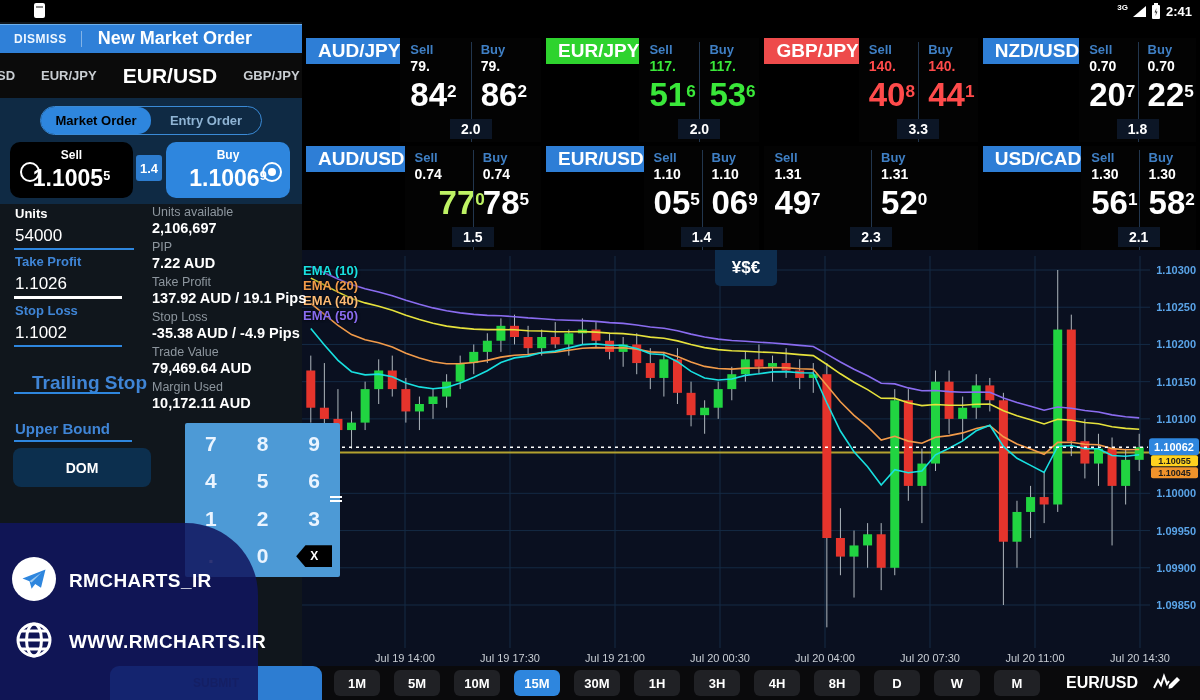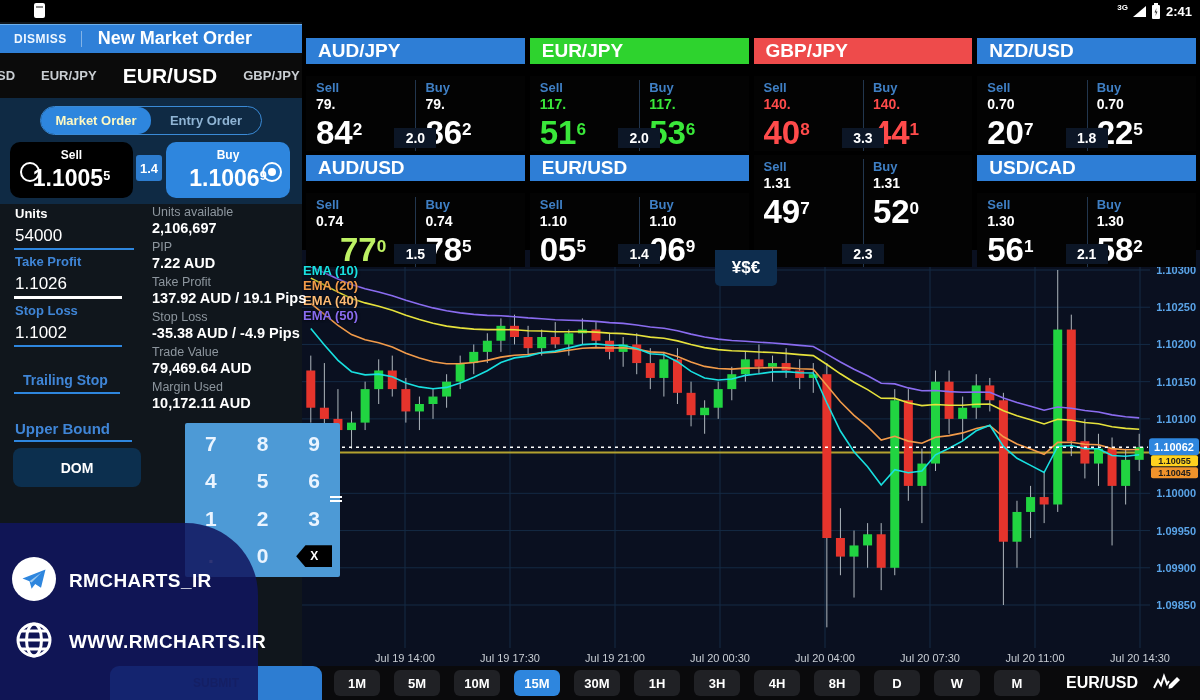--- a/index.html
+++ b/index.html
@@ -21,52 +21,52 @@
   #dismiss-btn{font-size:12px;font-weight:700;letter-spacing:.5px;padding:0 14px;color:#eef6ff;}
   #op-divider{width:1px;height:16px;background:rgba(255,255,255,.4);}
   #op-title{font-size:18px;font-weight:700;margin-left:16px;}
   #pair-tabs{left:0;top:31px;width:302px;height:45px;background:#0b0b0b;display:flex;align-items:center;overflow:hidden;white-space:nowrap;}
   .ptab{font-size:13px;color:#c9ced3;font-weight:700;padding:0 13px;flex:0 0 auto;}
   .ptab.sel{font-size:21px;color:#fff;}
   .ptab:first-child{margin-left:-16px;}
   #op-navy{left:0;top:76px;width:302px;height:106px;background:#0f2a44;}
   #type-toggle{left:40px;top:84px;width:220px;height:27px;border:1px solid #3a8ad6;border-radius:15px;display:flex;overflow:hidden;background:#0f2a44;}
   .ttab{flex:1;display:flex;align-items:center;justify-content:center;font-size:13px;font-weight:700;color:#8fb4d4;}
-  .ttab.sel{background:#2e86de;color:#fef9c3;border-radius:13px;}
+  .ttab.sel{background:#2e86de;color:#000000;border-radius:13px;}
   #sell-btn{left:10px;top:120px;width:123px;height:56px;background:#000;border-radius:10px;}
   #buy-btn{left:166px;top:120px;width:124px;height:56px;background:#2e86de;border-radius:10px;}
   .ordlabel{position:absolute;top:6px;left:0;right:0;text-align:center;font-size:12px;font-weight:700;}
   .ordprice{position:absolute;bottom:6px;left:0;right:0;text-align:center;font-size:23px;font-weight:700;}
   .radio-o{position:absolute;left:10px;top:20px;width:16px;height:16px;border:2px solid #fff;border-radius:50%;}
   .radio-f{position:absolute;right:8px;top:20px;width:16px;height:16px;border:2px solid #fff;border-radius:50%;}
   .radio-f:after{content:"";position:absolute;left:4px;top:4px;width:8px;height:8px;background:#fff;border-radius:50%;}
   #spread-box{left:136px;top:133px;width:26px;height:26px;background:#2d7dd0;border-radius:3px;display:flex;align-items:center;justify-content:center;font-size:13px;font-weight:700;}
   .flabel{font-size:13px;font-weight:700;color:#3f85d6;}
   .flabel.white{color:#fff;}
   .fvalue{font-size:17px;color:#fff;}
   .uline{height:2px;background:#2e86de;}
   .uline.white{height:3px;background:#fff;}
-  #dom-btn{left:13px;top:426px;width:128px;height:39px;background:#0c2f4e;border-radius:8px;display:flex;align-items:center;justify-content:center;font-size:14px;font-weight:700;}
+  #dom-btn{left:13px;top:426px;width:138px;height:39px;background:#0c2f4e;border-radius:8px;display:flex;align-items:center;justify-content:center;font-size:14px;font-weight:700;}
   #stats{left:152px;top:183px;width:148px;}
   .stat-label{font-size:12.5px;color:#8d969e;line-height:15px;}
   .stat-value{font-size:14.5px;color:#fff;font-weight:700;line-height:17px;margin-bottom:3px;white-space:nowrap;}
   #submit-btn{left:90px;top:666px;width:212px;height:34px;background:#2d7dd2;border-radius:9px 9px 0 0;display:flex;align-items:center;justify-content:center;font-size:12px;font-weight:700;color:#2a5d86;z-index:25;margin-left:20px;}
 
   
   #keypad{left:185px;top:423px;width:155px;height:154px;background:#4d9ad6;border-radius:2px;z-index:30;
           display:grid;grid-template-columns:1fr 1fr 1fr;align-items:center;justify-items:center;padding:2px 0;box-sizing:border-box;}
   .key{font-size:21px;font-weight:700;color:#eaf4ff;width:40px;text-align:center;}
   .key-back{width:36px;height:22px;background:#000;color:#fff;font-size:12px;font-weight:700;display:flex;align-items:center;justify-content:center;
             clip-path:polygon(26% 0,100% 0,100% 100%,26% 100%,0 50%);}
   #keypad-handle{left:330px;top:494px;width:12px;height:10px;z-index:31;}
   #keypad-handle i{display:block;height:2px;background:#fff;margin:2px 0;}
 
   
   #quotes{left:306px;top:38px;width:890px;height:212px;display:grid;grid-template-columns:repeat(4,1fr);grid-template-rows:1fr 1fr;gap:4px 5px;z-index:5;}
-  .tile{position:relative;display:flex;flex-direction:column;gap:12px;}
+  .tile{position:relative;display:flex;flex-direction:row;}
   .tile-head{height:26px;display:flex;align-items:center;padding-left:12px;font-size:19px;font-weight:700;color:#fff;}
   .tile-body{position:relative;flex:1;background:#030303;display:flex;}
   .half{position:relative;width:50%;padding:4px 0 3px 10px;box-sizing:border-box;display:flex;flex-direction:column;}
   .qlabel{font-size:13px;font-weight:700;color:#3f7fc4;}
   .qprefix{font-size:14px;font-weight:700;margin-top:1px;}
   .qmain{font-size:33px;font-weight:700;line-height:30px;margin-top:2px;white-space:nowrap;}
   .qmain sup{font-size:.52em;vertical-align:.5em;}
   .tile-div{position:absolute;left:50%;top:4px;bottom:0;width:1px;background:#22364e;}
   .spreadbox{position:absolute;left:50%;transform:translateX(-50%);bottom:3px;min-width:30px;padding:2px 6px;background:#0c1626;
              text-align:center;font-size:14px;font-weight:700;color:#fff;}
@@ -154,21 +154,21 @@
   <div class="abs uline" style="left:14px;top:226px;width:120px;"></div>
 
   <div class="abs flabel" style="left:15px;top:232px;">Take Profit</div>
   <div class="abs fvalue" style="left:15px;top:252px;">1.1026</div>
   <div class="abs uline white" style="left:14px;top:274px;width:108px;"></div>
 
   <div class="abs flabel" style="left:15px;top:281px;">Stop Loss</div>
   <div class="abs fvalue" style="left:15px;top:301px;">1.1002</div>
   <div class="abs uline" style="left:14px;top:323px;width:108px;"></div>
 
-  <div class="abs flabel" style="left:23px;top:350px;font-size:14px;">Trailing Stop</div>
+  <div class="abs flabel" style="left:32px;top:350px;font-size:19px;">Trailing Stop</div>
   <div class="abs uline" style="left:14px;top:370px;width:106px;height:1.5px;"></div>
 
   <div class="abs flabel" style="left:15px;top:398px;font-size:15px;">Upper Bound</div>
   <div class="abs uline" style="left:14px;top:418px;width:118px;height:1.5px;"></div>
 
   <div class="abs" id="dom-btn">DOM</div>
   <div class="abs" id="stats">
       <div class="stat-label">Units available</div>
       <div class="stat-value">2,106,697</div>
       <div class="stat-label">PIP</div>

